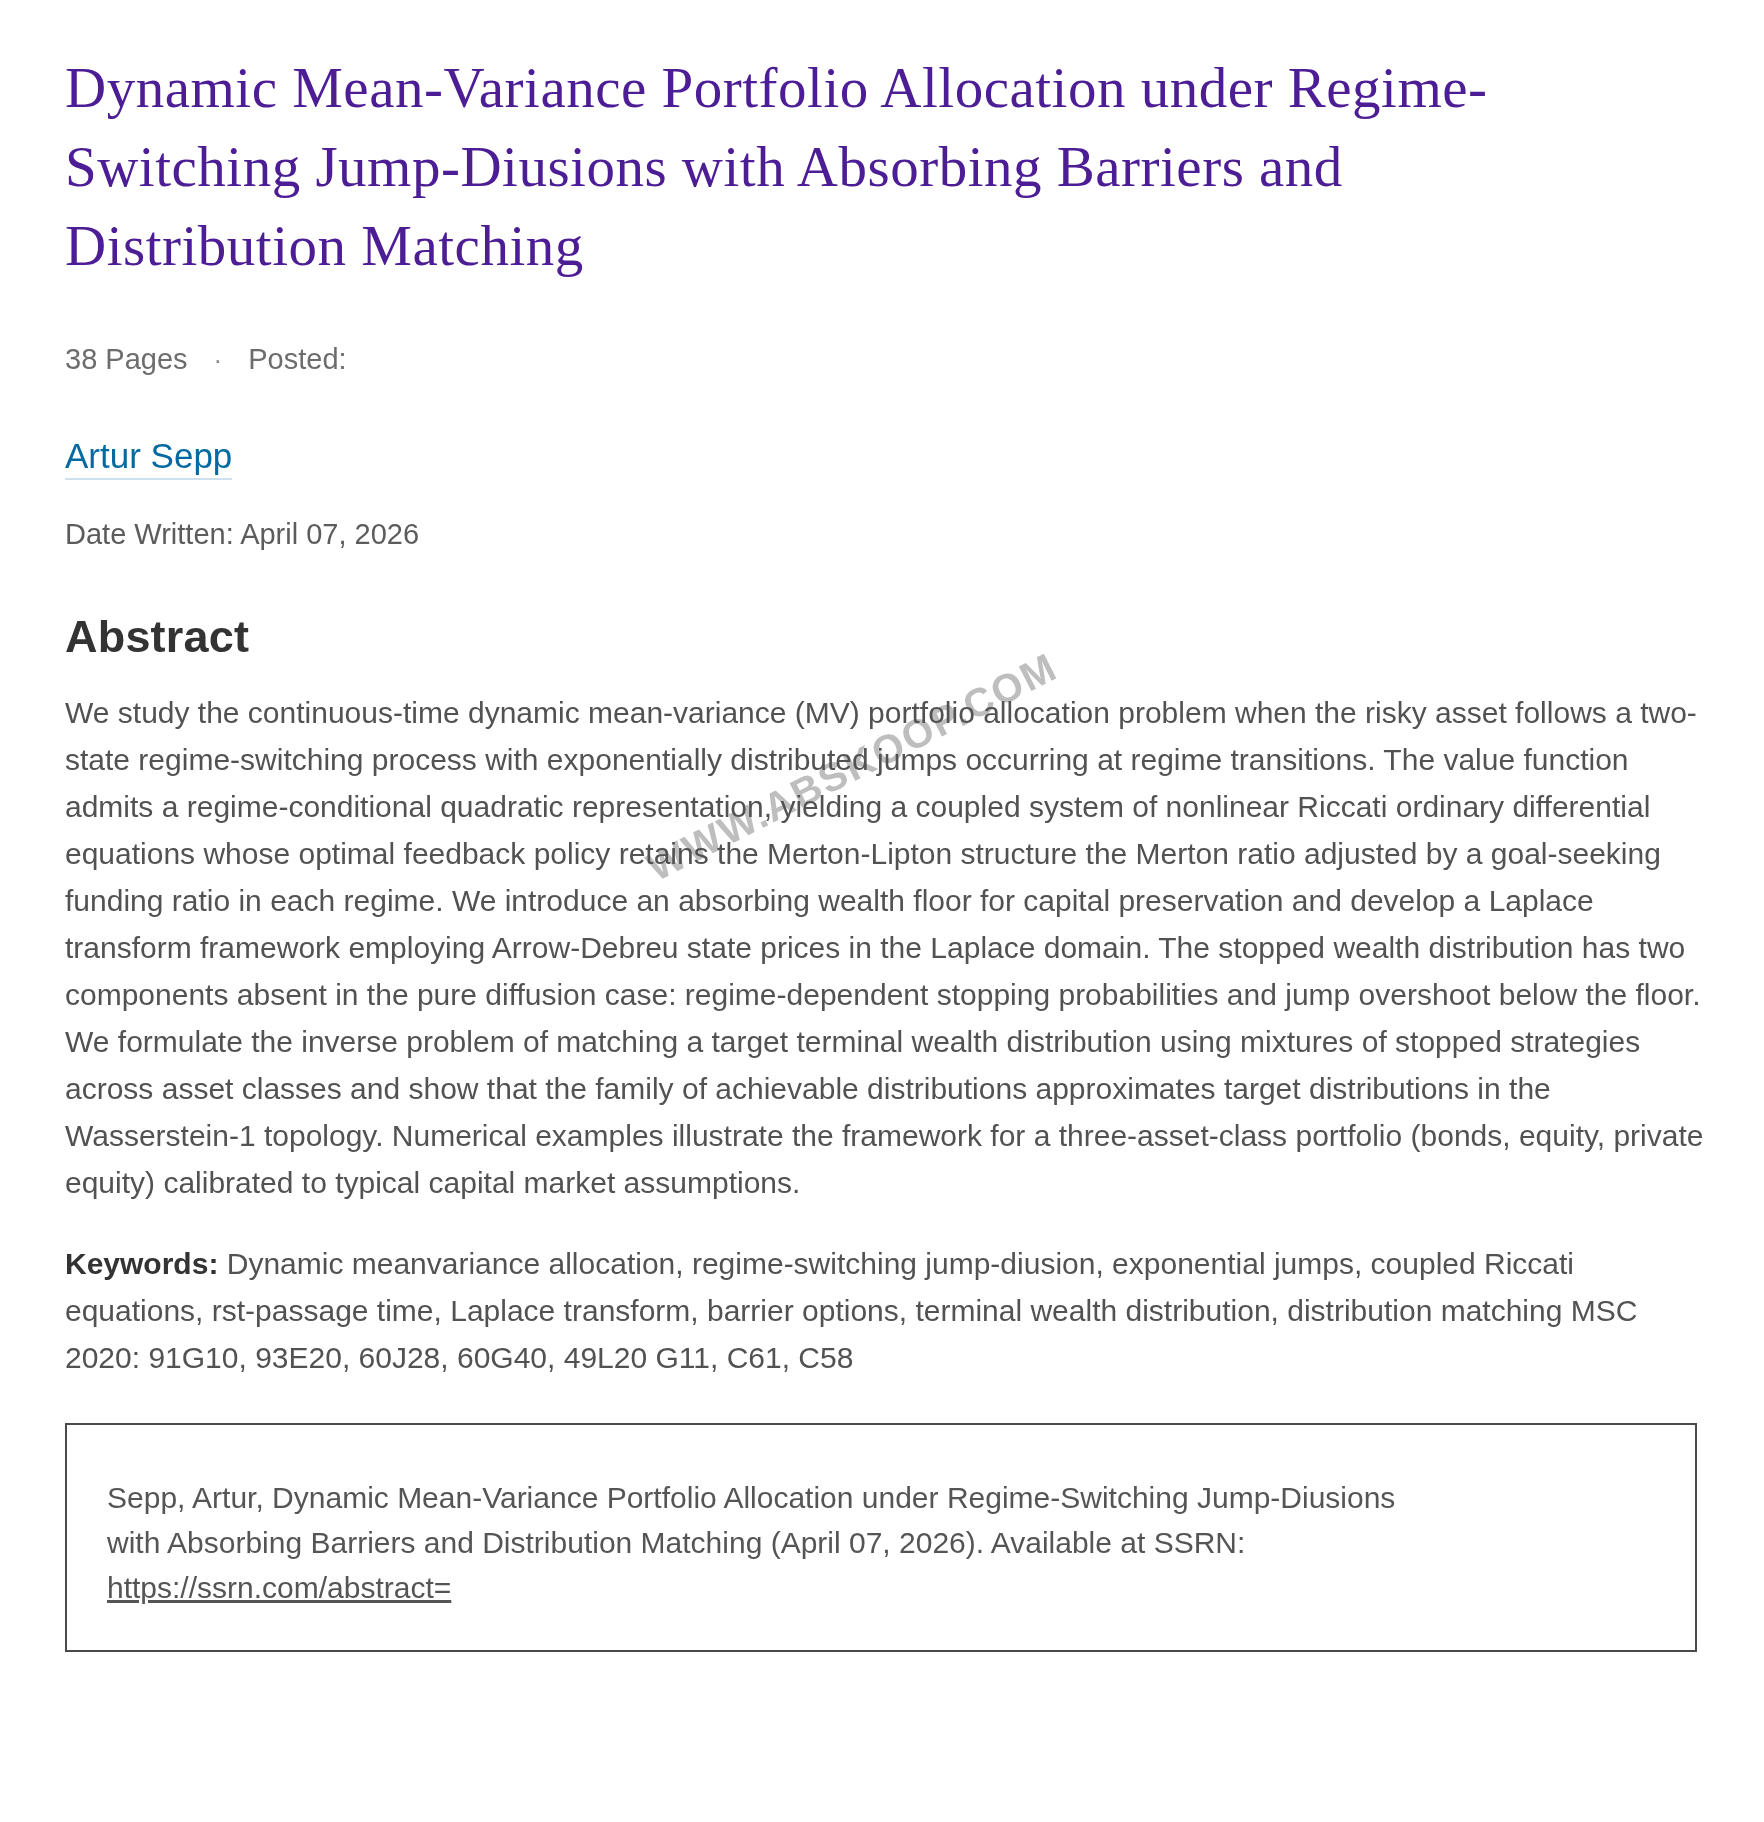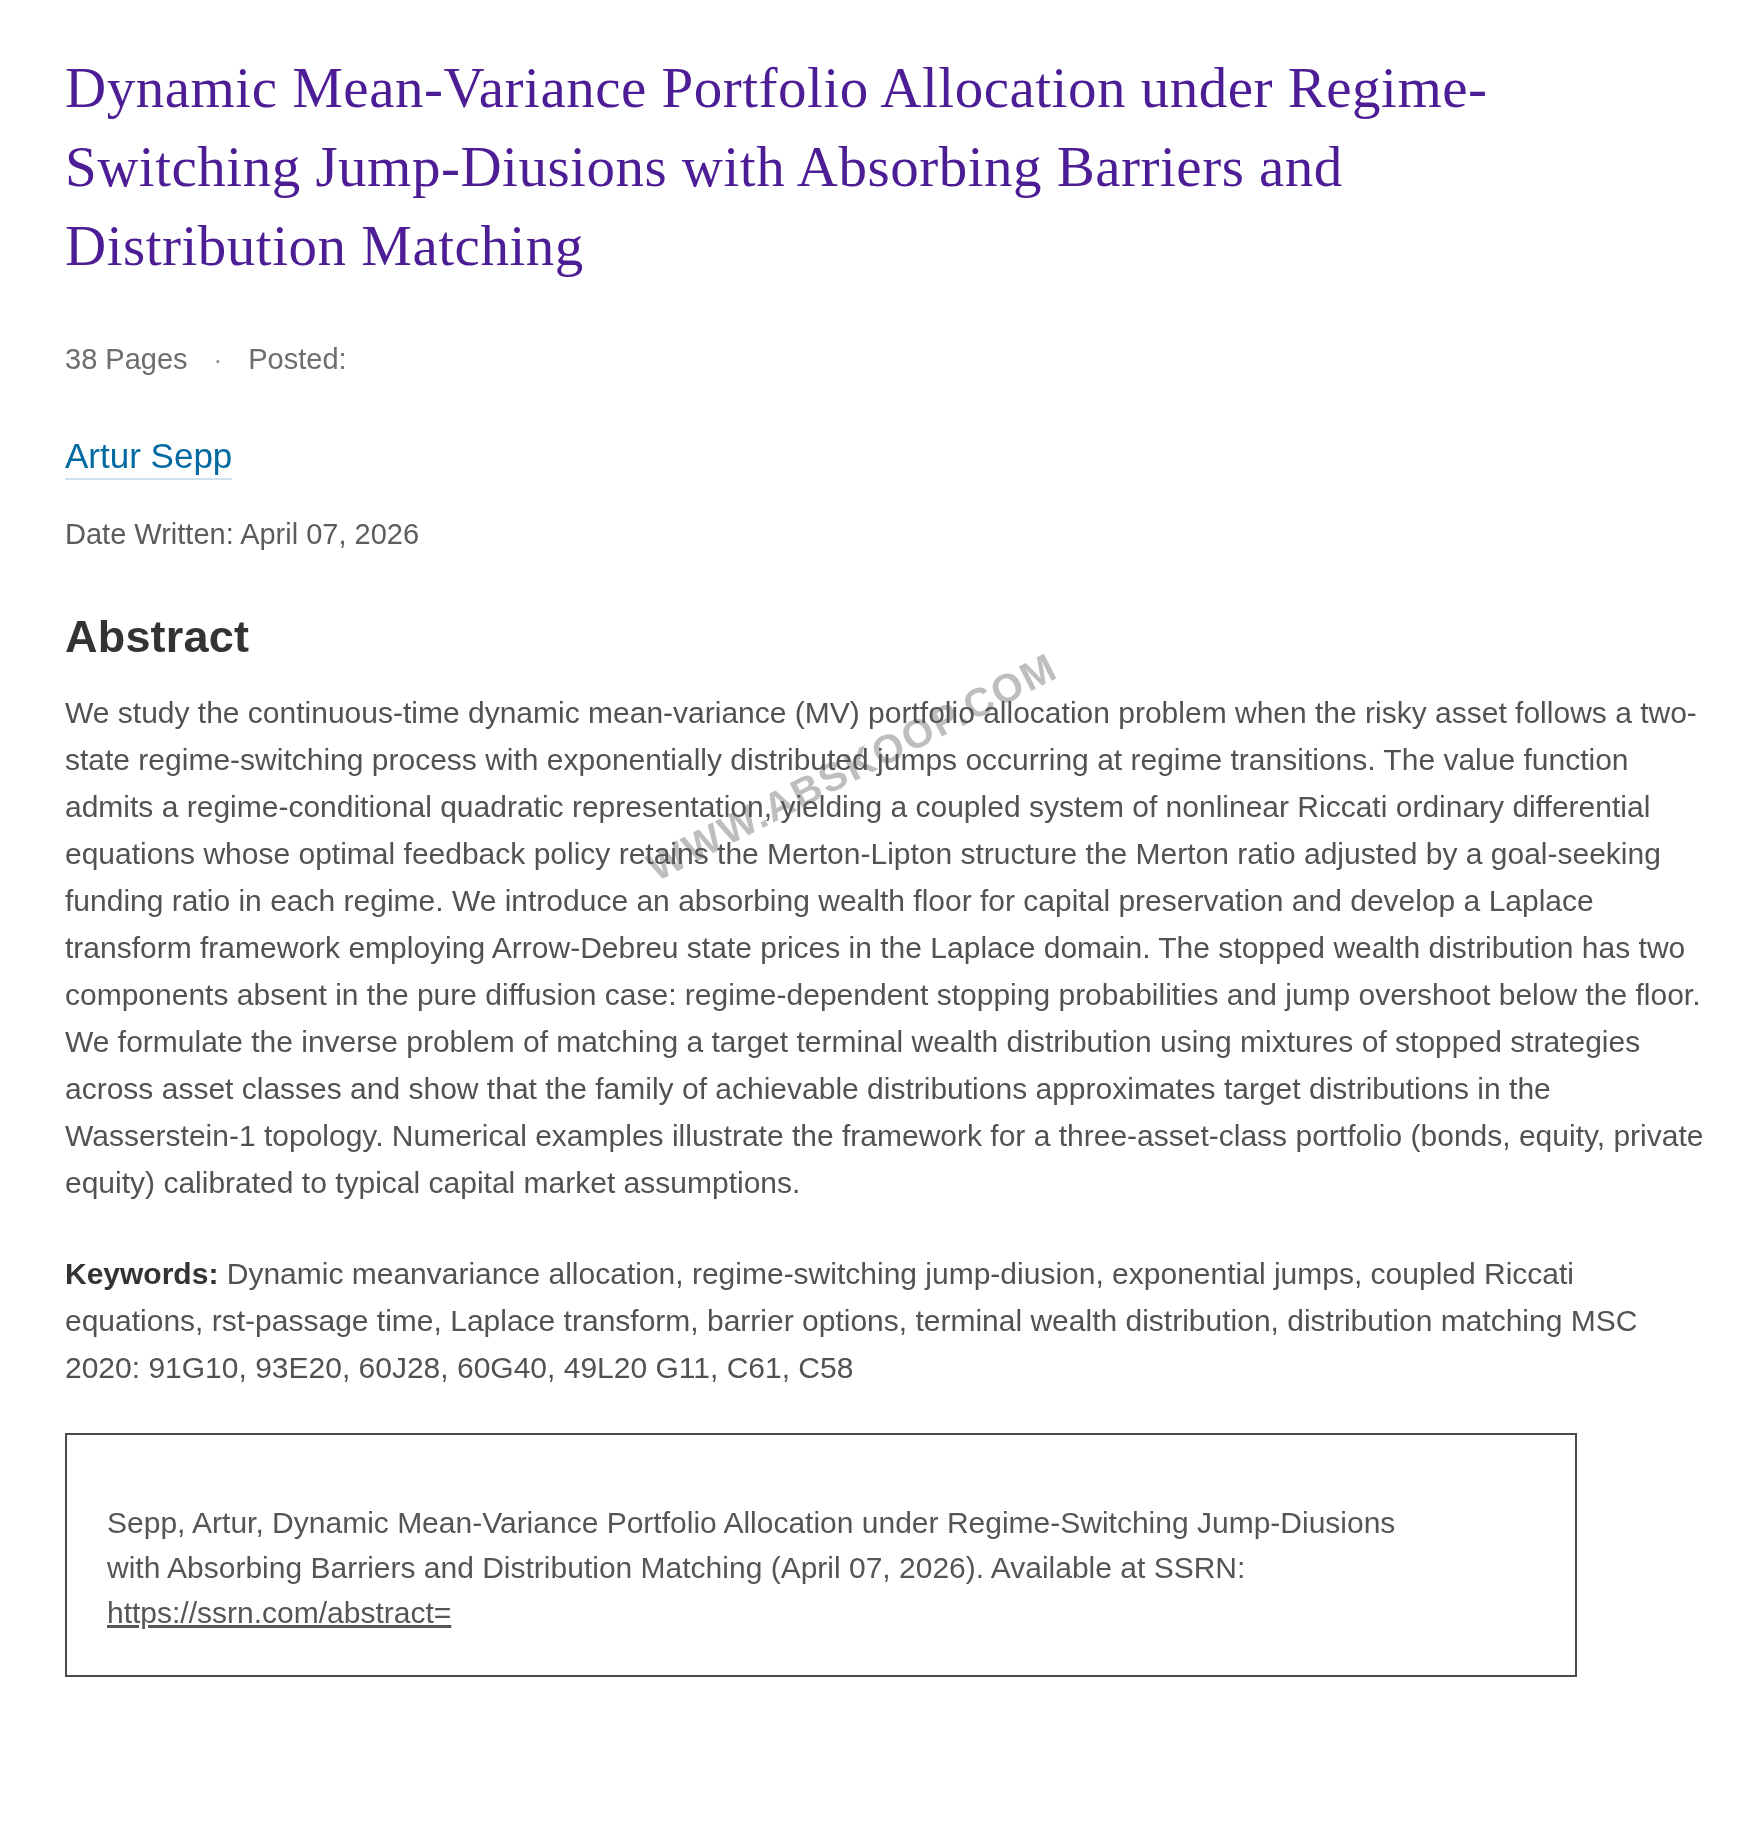--- a/index.html
+++ b/index.html
@@ -66,41 +66,41 @@
     letter-spacing: 0.2px;
   }
   .abstract-text {
     margin-top: 26px;
     font-size: 30px;
     line-height: 47px;
     color: #525252;
     max-width: 1648px;
   }
   .keywords {
-    margin-top: 44px;
+    margin-top: 34px;
     font-size: 30px;
     line-height: 47px;
     color: #525252;
     max-width: 1648px;
   }
   .keywords .label,
   .suggested-citation {
     font-weight: 700;
     color: #333333;
   }
   .suggested-citation {
     margin-top: 34px;
     font-size: 30px;
   }
   .citation-box {
     margin: 42px 0 0 0;
-    width: 1512px;
+    width: 1632px;
     min-height: 215px;
     border: 2px solid #4a4a4a;
-    padding: 65px 40px 40px 40px;
+    padding: 50px 40px 40px 40px;
   }
   .citation-text {
     font-size: 30px;
     line-height: 45px;
     color: #555555;
     max-width: 1320px;
   }
   .citation-link {
     color: #555555;
     text-decoration: underline;

